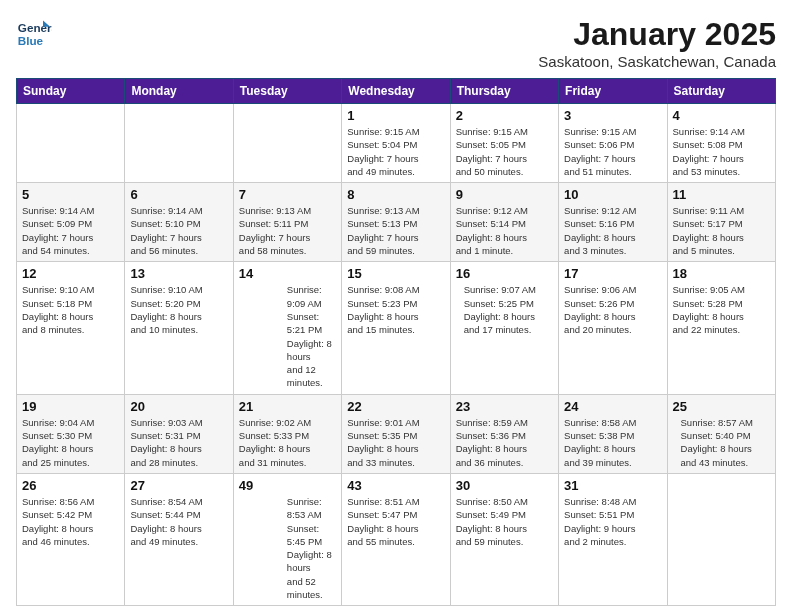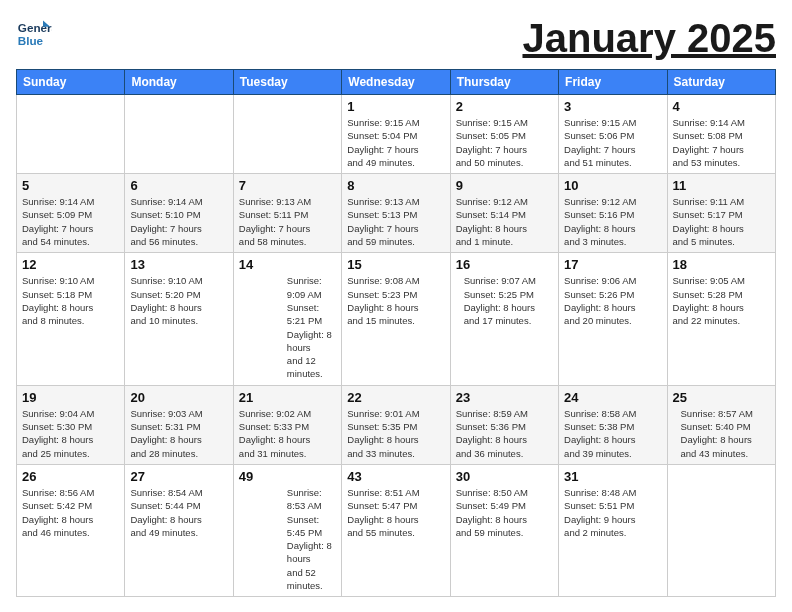--- a/index.html
+++ b/index.html
@@ -22,36 +22,35 @@
       gap: 4px;
     }
     .logo-icon {
       width: 36px;
       height: 36px;
     }
     .title-area {
       text-align: right;
     }
     .month-title {
-      font-size: 40px;
+      font-size: 32px;
       font-weight: bold;
       color: #1a1a1a;
-      text-decoration: underline;
     }
     .subtitle {
       font-size: 15px;
       color: #333;
     }
     .calendar {
       width: 100%;
       border-collapse: collapse;
       border: 1px solid #ccc;
     }
     .calendar th {
-      background-color: #3b82f6;
+      background-color: #4c1d95;
       color: #fff;
       font-size: 12px;
       font-weight: bold;
       padding: 5px 6px;
       text-align: left;
       border: 1px solid #1a4a76;
     }
     .calendar td {
       vertical-align: top;
       border: 1px solid #ccc;
@@ -85,20 +84,21 @@
 <div class="header-area">
   <div class="logo">
     <svg class="logo-icon" viewBox="0 0 40 40">
       <text x="2" y="18" font-family="Arial" font-weight="bold" font-size="13" fill="#1a3a5c">General</text>
       <text x="2" y="32" font-family="Arial" font-weight="bold" font-size="13" fill="#2a7ab8">Blue</text>
       <polygon points="30,5 38,12 30,12" fill="#2a7ab8"></polygon>
     </svg>
   </div>
   <div class="title-area">
     <div class="month-title">January 2025</div>
+    <div class="subtitle">Saskatoon, Saskatchewan, Canada</div>
   </div>
 </div>
 
 <table class="calendar">
   <thead>
     <tr>
     <th>Sunday</th>
         <th>Monday</th>
         <th>Tuesday</th>
         <th>Wednesday</th>

